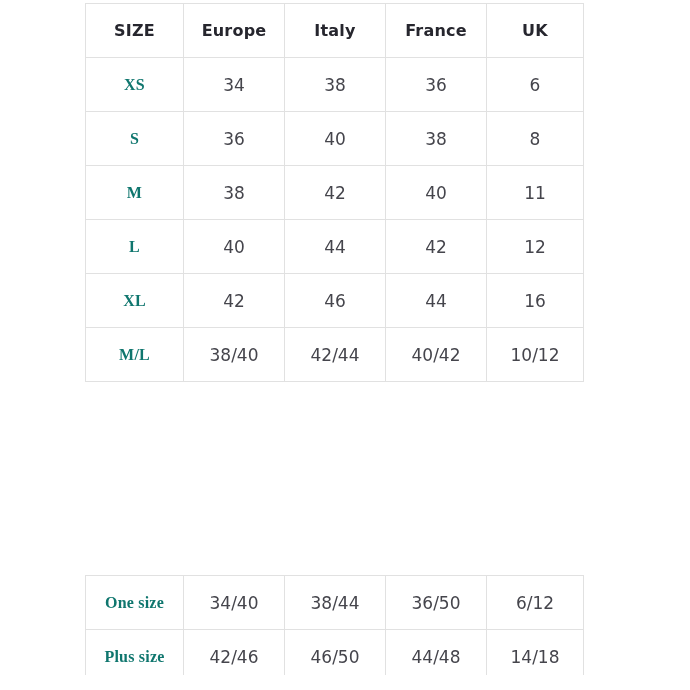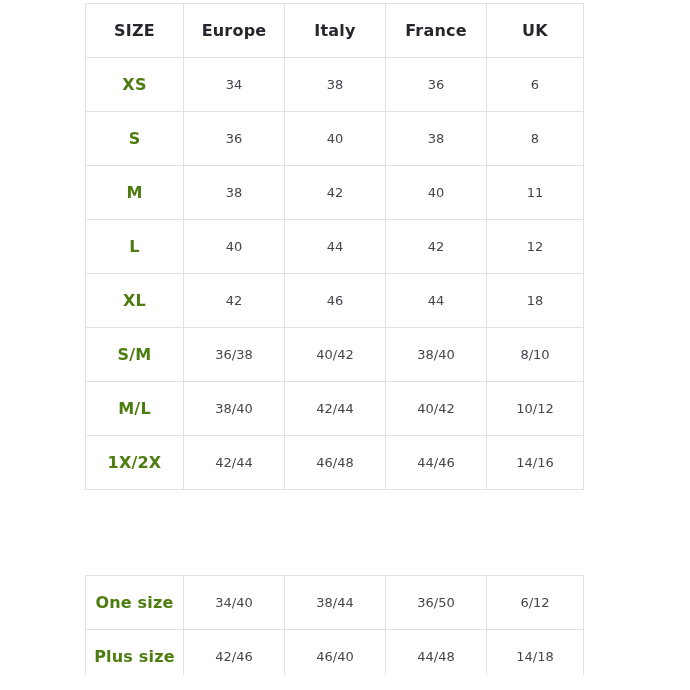--- a/index.html
+++ b/index.html
@@ -28,29 +28,30 @@
     padding: 0;
     background: #ffffff;
   }
   th {
     font-weight: bold;
     font-size: 16px;
     color: #26262e;
     letter-spacing: 0.2px;
   }
   td {
-    font-size: 13px;
+    font-size: 17px;
     font-weight: normal;
     color: #45454c;
   }
   td.lbl {
     font-weight: bold;
     font-size: 16px;
-    color: #4d7c0f;
+    color: #0f766e;
     letter-spacing: 0.2px;
+    font-family: Liberation Serif, serif;
   }
 </style>
 </head>
 <body>
 
 <div class="canvas">
 
   <div class="tbl-wrap-main">
     <table>
       <colgroup>
@@ -96,42 +97,28 @@
           <td>40</td>
           <td>44</td>
           <td>42</td>
           <td>12</td>
         </tr>
         <tr>
           <td class="lbl">XL</td>
           <td>42</td>
           <td>46</td>
           <td>44</td>
-          <td>18</td>
-        </tr>
-        <tr>
-          <td class="lbl">S/M</td>
-          <td>36/38</td>
-          <td>40/42</td>
-          <td>38/40</td>
-          <td>8/10</td>
+          <td>16</td>
         </tr>
         <tr>
           <td class="lbl">M/L</td>
           <td>38/40</td>
           <td>42/44</td>
           <td>40/42</td>
           <td>10/12</td>
-        </tr>
-        <tr>
-          <td class="lbl">1X/2X</td>
-          <td>42/44</td>
-          <td>46/48</td>
-          <td>44/46</td>
-          <td>14/16</td>
         </tr>
       </tbody>
     </table>
   </div>
 
   <div class="tbl-wrap-secondary">
     <table>
       <colgroup>
           <col class="c0">
           <col class="c1">
@@ -143,21 +130,21 @@
         <tr>
           <td class="lbl">One size</td>
           <td>34/40</td>
           <td>38/44</td>
           <td>36/50</td>
           <td>6/12</td>
         </tr>
         <tr>
           <td class="lbl">Plus size</td>
           <td>42/46</td>
-          <td>46/40</td>
+          <td>46/50</td>
           <td>44/48</td>
           <td>14/18</td>
         </tr>
       </tbody>
     </table>
   </div>
 
 </div>
 
 </body></html>

